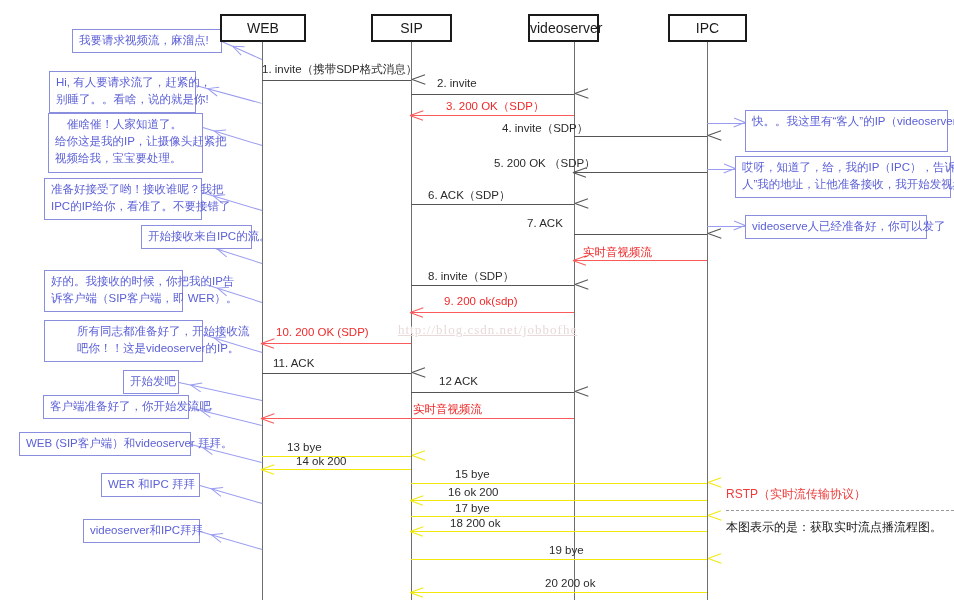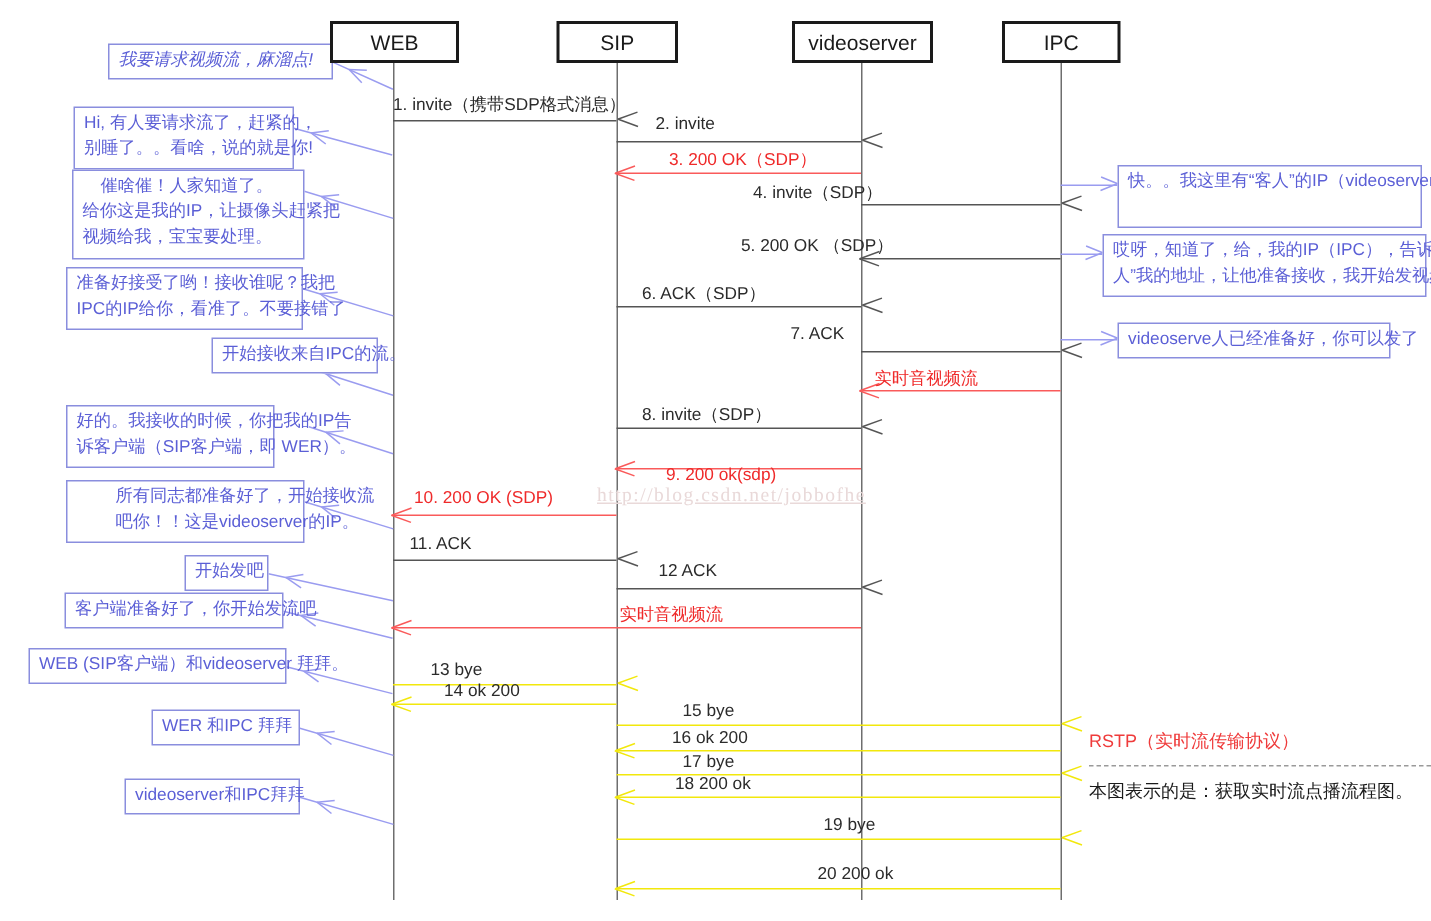--- a/index.html
+++ b/index.html
@@ -112,21 +112,21 @@
 
   <div class="watermark" style="left:398px;top:322px;">http://blog.csdn.net/jobbofhe</div>
 
   <div id="layers">
       <div class="lifeline" style="left: 262px; top: 42px; height: 558px;"></div>
       <div class="lifeline" style="left: 411px; top: 42px; height: 558px;"></div>
       <div class="lifeline" style="left: 574px; top: 42px; height: 558px;"></div>
       <div class="lifeline" style="left: 707px; top: 42px; height: 558px;"></div>
       <div class="actor-box" style="left: 220px; top: 14px; width: 86px; height: 28px;"><span>WEB</span></div>
       <div class="actor-box" style="left: 371px; top: 14px; width: 81px; height: 28px;"><span>SIP</span></div>
-      <div class="actor-box" style="left: 528px; top: 14px; width: 94px; height: 28px;"><span>videoserver</span></div>
+      <div class="actor-box" style="left: 528px; top: 14px; width: 71px; height: 28px;"><span>videoserver</span></div>
       <div class="actor-box" style="left: 668px; top: 14px; width: 79px; height: 28px;"><span>IPC</span></div>
       <div class="msg right" style="left: 262px; top: 80px; width: 149px;">
         <div class="line"></div>
         <div class="ah ah1"></div>
         <div class="ah ah2"></div>
       </div>
       <div class="msg-label" style="left: 262px; top: 62px;">1. invite（携带SDP格式消息）</div>
       <div class="msg right" style="left: 411px; top: 94px; width: 163px;">
         <div class="line"></div>
         <div class="ah ah1"></div>
@@ -173,21 +173,21 @@
         <div class="line"></div>
         <div class="ah ah1"></div>
         <div class="ah ah2"></div>
       </div>
       <div class="msg-label" style="left: 428px; top: 269px;">8. invite（SDP）</div>
       <div class="msg left red" style="left: 411px; top: 312px; width: 163px;">
         <div class="line"></div>
         <div class="ah ah1"></div>
         <div class="ah ah2"></div>
       </div>
-      <div class="msg-label red" style="left: 444px; top: 295px; margin-top: 16px;">9.  200   ok(sdp)</div>
+      <div class="msg-label red" style="left: 444px; top: 295px;">9.  200   ok(sdp)</div>
       <div class="msg left red" style="left: 262px; top: 343px; width: 149px;">
         <div class="line"></div>
         <div class="ah ah1"></div>
         <div class="ah ah2"></div>
       </div>
       <div class="msg-label red" style="left: 276px; top: 326px;">10.  200 OK (SDP)</div>
       <div class="msg right" style="left: 262px; top: 373px; width: 149px;">
         <div class="line"></div>
         <div class="ah ah1"></div>
         <div class="ah ah2"></div>
@@ -246,21 +246,21 @@
         <div class="ah ah1"></div>
         <div class="ah ah2"></div>
       </div>
       <div class="msg-label" style="left: 549px; top: 544px;">19   bye</div>
       <div class="msg left yellow" style="left: 411px; top: 592px; width: 296px;">
         <div class="line"></div>
         <div class="ah ah1"></div>
         <div class="ah ah2"></div>
       </div>
       <div class="msg-label" style="left: 545px; top: 577px;">20  200 ok</div>
-      <div class="note" style="left: 72px; top: 29px; width: 150px; min-height: 24px; font-style: italic;">
+      <div class="note" style="left: 72px; top: 29px; width: 150px; min-height: 24px;">
         <span class="ln">我要请求视频流，麻溜点!</span>
       </div>
       <div class="leader rev" style="left: 222px; top: 41px; width: 43.8634px; transform: rotate(24.2277deg);">
         <div class="t1"></div>
         <div class="t2"></div>
       </div>
       <div class="note" style="left: 49px; top: 71px; width: 147px; min-height: 42px;">
         <span class="ln">Hi, 有人要请求流了，赶紧的，</span>
         <span class="ln">别睡了。。看啥，说的就是你!</span>
       </div>

